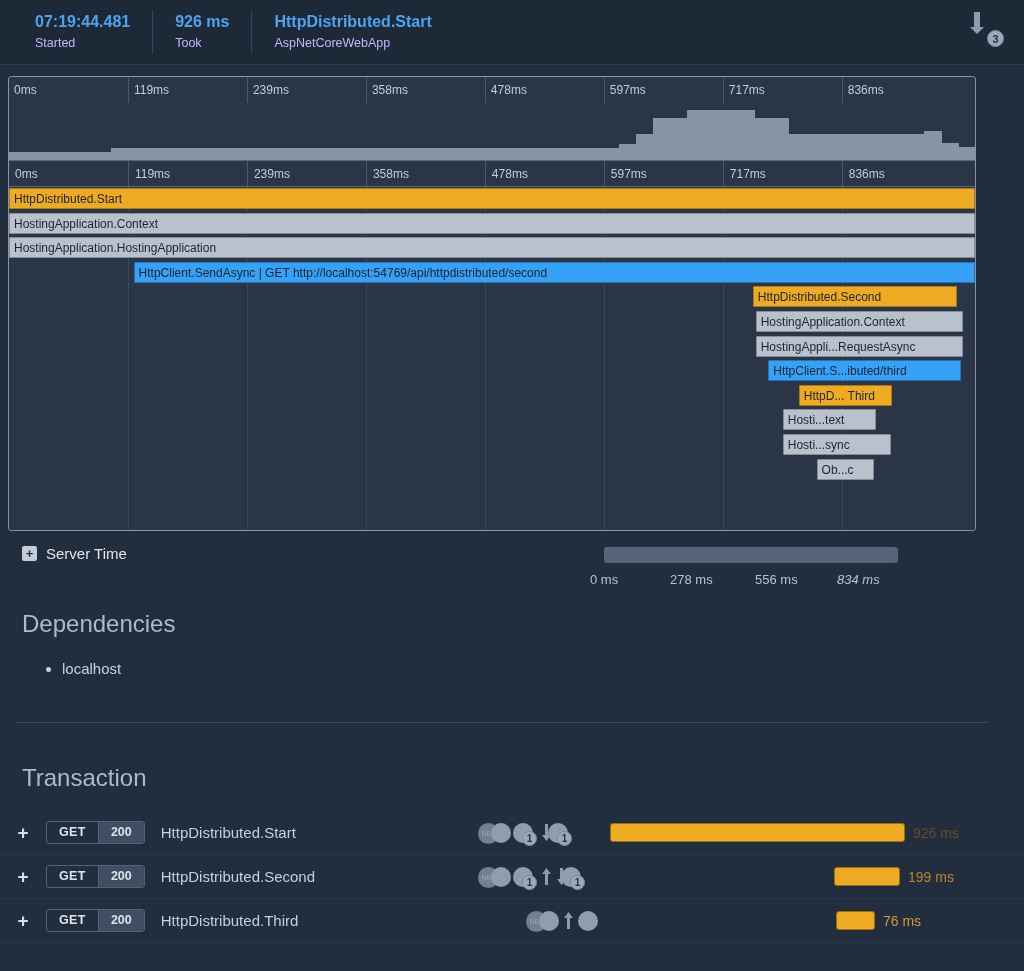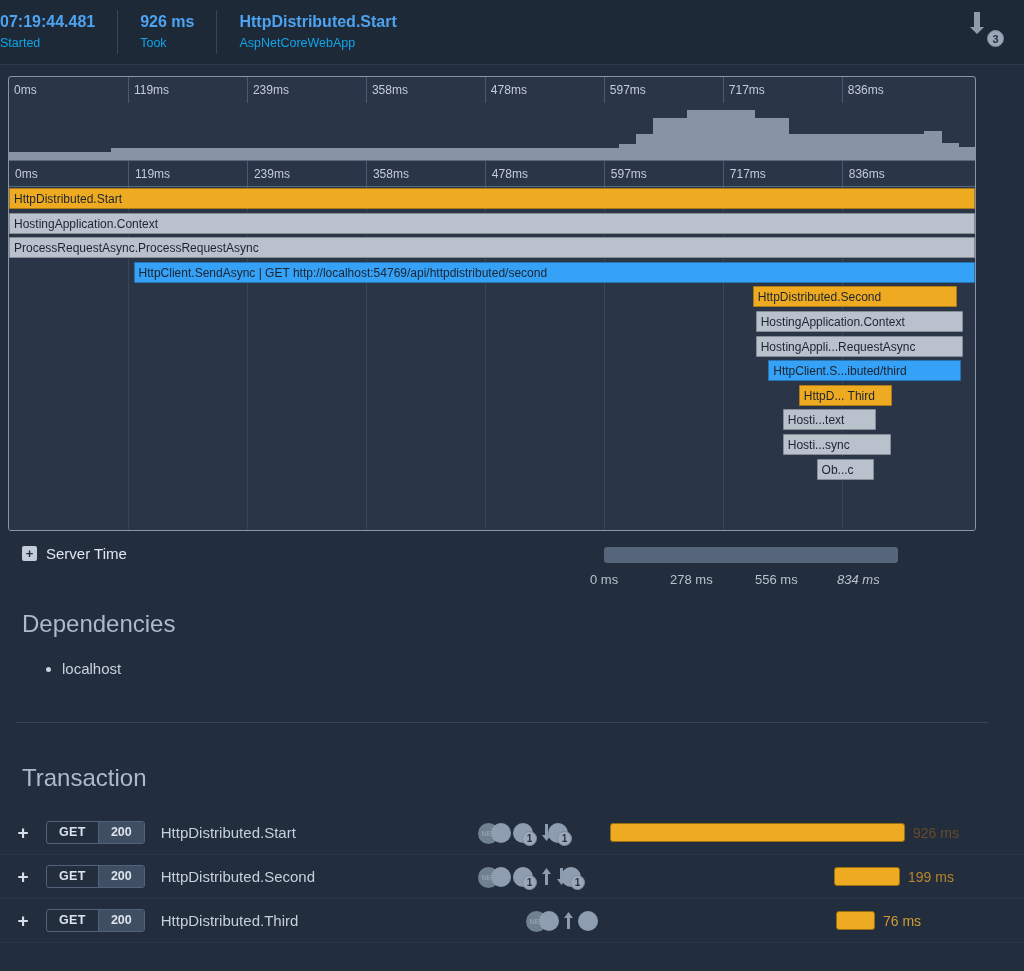--- a/index.html
+++ b/index.html
@@ -12,26 +12,26 @@
   }
 
   
   .header {
     position: relative;
     height: 65px;
     background: #1e2938;
     border-bottom: 1px solid #2c3a4c;
     display: flex;
     align-items: center;
-    padding-left: 0;
+    padding-left: 35px;
   }
   .hdr-cell { padding: 0 22px 0 0; height: 44px; display: flex; flex-direction: column; justify-content: center; }
   .hdr-cell + .hdr-cell { border-left: 1px solid #35455a; padding-left: 22px; }
   .hdr-val { font-size: 16px; font-weight: bold; color: #4ea3f0; line-height: 20px; white-space: nowrap; }
-  .hdr-sub { font-size: 12.5px; color: #0ea5e9; line-height: 18px; margin-top: 2px; white-space: nowrap; }
+  .hdr-sub { font-size: 12.5px; color: #c4b5fd; line-height: 18px; margin-top: 2px; white-space: nowrap; }
   .hdr-right { position: absolute; right: 16px; top: 10px; width: 40px; height: 42px; }
 
   .badge-icon { position: relative; width: 36px; height: 38px; }
   .badge-icon svg { position: absolute; left: 0; top: 0; }
   .badge-circle {
     position: absolute; right: 0; bottom: 1px;
     width: 17px; height: 17px; border-radius: 50%;
     background: #9aa8b8; color: #2a3purple; color: #273243;
     font-size: 11px; font-weight: bold;
     display: flex; align-items: center; justify-content: center;
@@ -308,21 +308,21 @@
   <div class="waterfall" id="waterfall">
       <div class="gridcol" style="left: 118.966px;"></div>
       <div class="gridcol" style="left: 237.931px;"></div>
       <div class="gridcol" style="left: 356.897px;"></div>
       <div class="gridcol" style="left: 475.862px;"></div>
       <div class="gridcol" style="left: 594.828px;"></div>
       <div class="gridcol" style="left: 713.793px;"></div>
       <div class="gridcol" style="left: 832.759px;"></div>
       <div class="span orange" style="left: 0px; width: 966px; top: 1px;">HttpDistributed.Start</div>
       <div class="span grey" style="left: 0px; width: 966px; top: 25.6px;">HostingApplication.Context</div>
-      <div class="span grey" style="left: 0px; width: 966px; top: 50.2px;">ProcessRequestAsync.ProcessRequestAsync</div>
+      <div class="span grey" style="left: 0px; width: 966px; top: 50.2px;">HostingApplication.HostingApplication</div>
       <div class="span blue" style="left: 124.614px; width: 841.386px; top: 74.8px;">HttpClient.SendAsync | GET http://localhost:54769/api/httpdistributed/second</div>
       <div class="span orange" style="left: 743.82px; width: 203.826px; top: 99.4px;">HttpDistributed.Second</div>
       <div class="span grey" style="left: 746.718px; width: 207.69px; top: 124px;">HostingApplication.Context</div>
       <div class="span grey" style="left: 746.718px; width: 207.69px; top: 148.6px;">HostingAppli...RequestAsync</div>
       <div class="span blue" style="left: 759.276px; width: 193.2px; top: 173.2px;">HttpClient.S...ibuted/third</div>
       <div class="span orange" style="left: 773.766px; width: 92.736px; top: 197.8px; margin-left: 16px;">HttpD... Third</div>
       <div class="span grey" style="left: 773.766px; width: 92.736px; top: 222.4px;">Hosti...text</div>
       <div class="span grey" style="left: 773.766px; width: 108px; top: 247px;">Hosti...sync</div>
       <div class="span grey" style="left: 807.576px; width: 56.994px; top: 271.6px;">Ob...c</div>
     </div>

